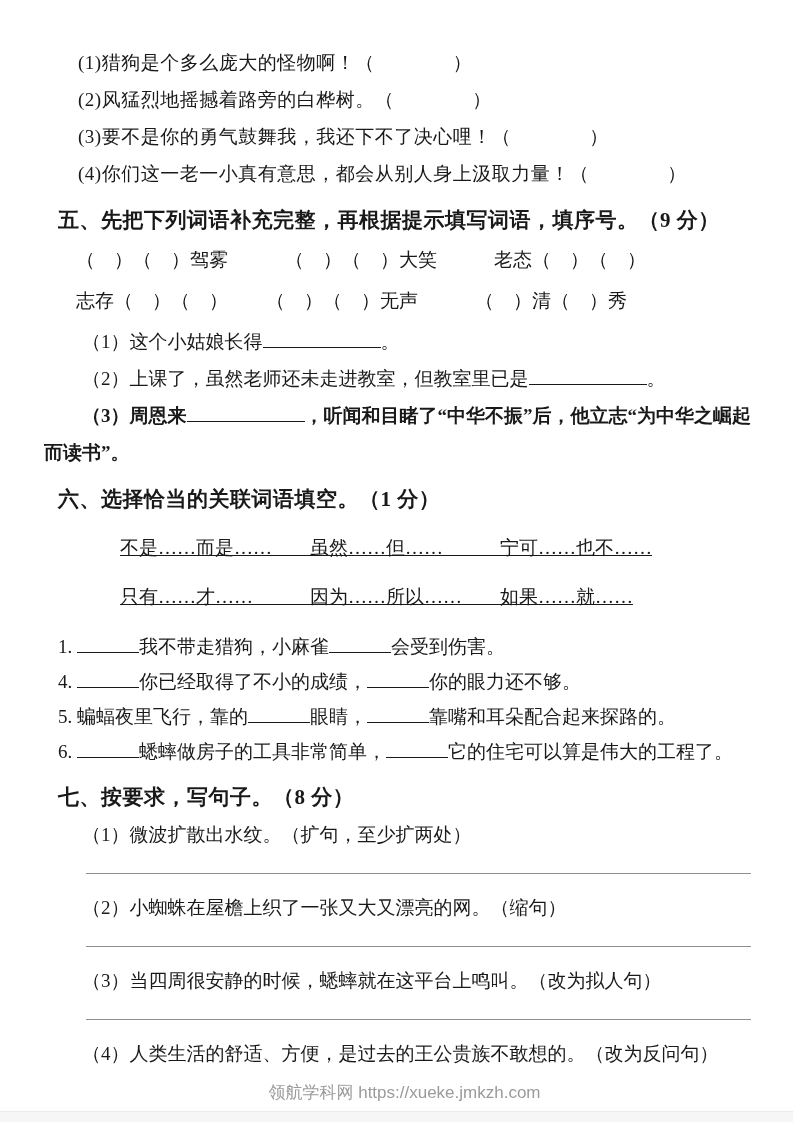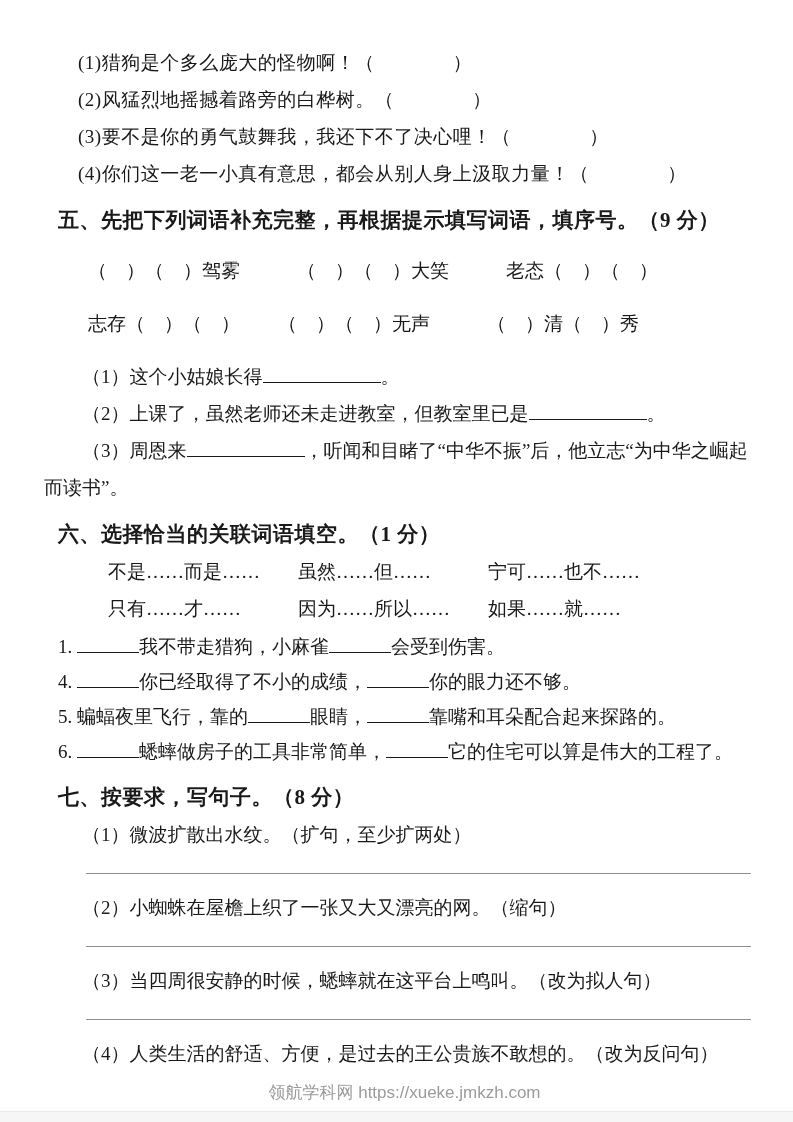--- a/index.html
+++ b/index.html
@@ -13,34 +13,34 @@
   }
   .content { padding: 44px 42px 0 58px; font-size: 19px; }
 
   .q { margin: 0; line-height: 37px; padding-left: 20px; letter-spacing: 0.5px; }
   .ans-paren { white-space: pre; }
 
   h2.sec {
     font-size: 21px; font-weight: bold;
     margin: 13px 0 5px 0; line-height: 31px; letter-spacing: 0.5px;
   }
-  .word-row { margin: 16px; padding-left: 14px; line-height: 37px; white-space: pre-wrap; }
+  .word-row { margin: 4px; padding-left: 14px; line-height: 37px; white-space: pre-wrap; }
   .sub { margin: 0; padding-left: 24px; line-height: 37px; }
-  .sub.wrap-flush { padding-left: 0; margin-left: -14px; text-indent: 38px; }
+  .sub.wrap-flush { padding-left: 0; margin-left: -14px; text-indent: 38px; font-weight: bold; }
 
   .blank {
     display: inline-block;
     border-bottom: 1.6px solid #1a1a1a;
     height: 0.95em;
     vertical-align: baseline;
   }
   .w120 { width: 118px; }
   .w60  { width: 62px; }
 
-  .options { margin: 4px; padding-left: 46px; line-height: 33px; white-space: pre-wrap; }
+  .options { margin: 16px; padding-left: 46px; line-height: 33px; white-space: pre-wrap; text-decoration: underline; }
   .num-item { margin: 0; line-height: 35px; }
   .hang { padding-left: 18px; text-indent: -18px; }
 
   .seven-item { margin: 0; padding-left: 24px; line-height: 34px; }
   .answer-line {
     border: none; border-top: 1px solid #8f8f8f;
     margin: 21px 0 17px 28px; height: 0;
   }
 
   .footer { text-align: center; margin-top: 10px; }

